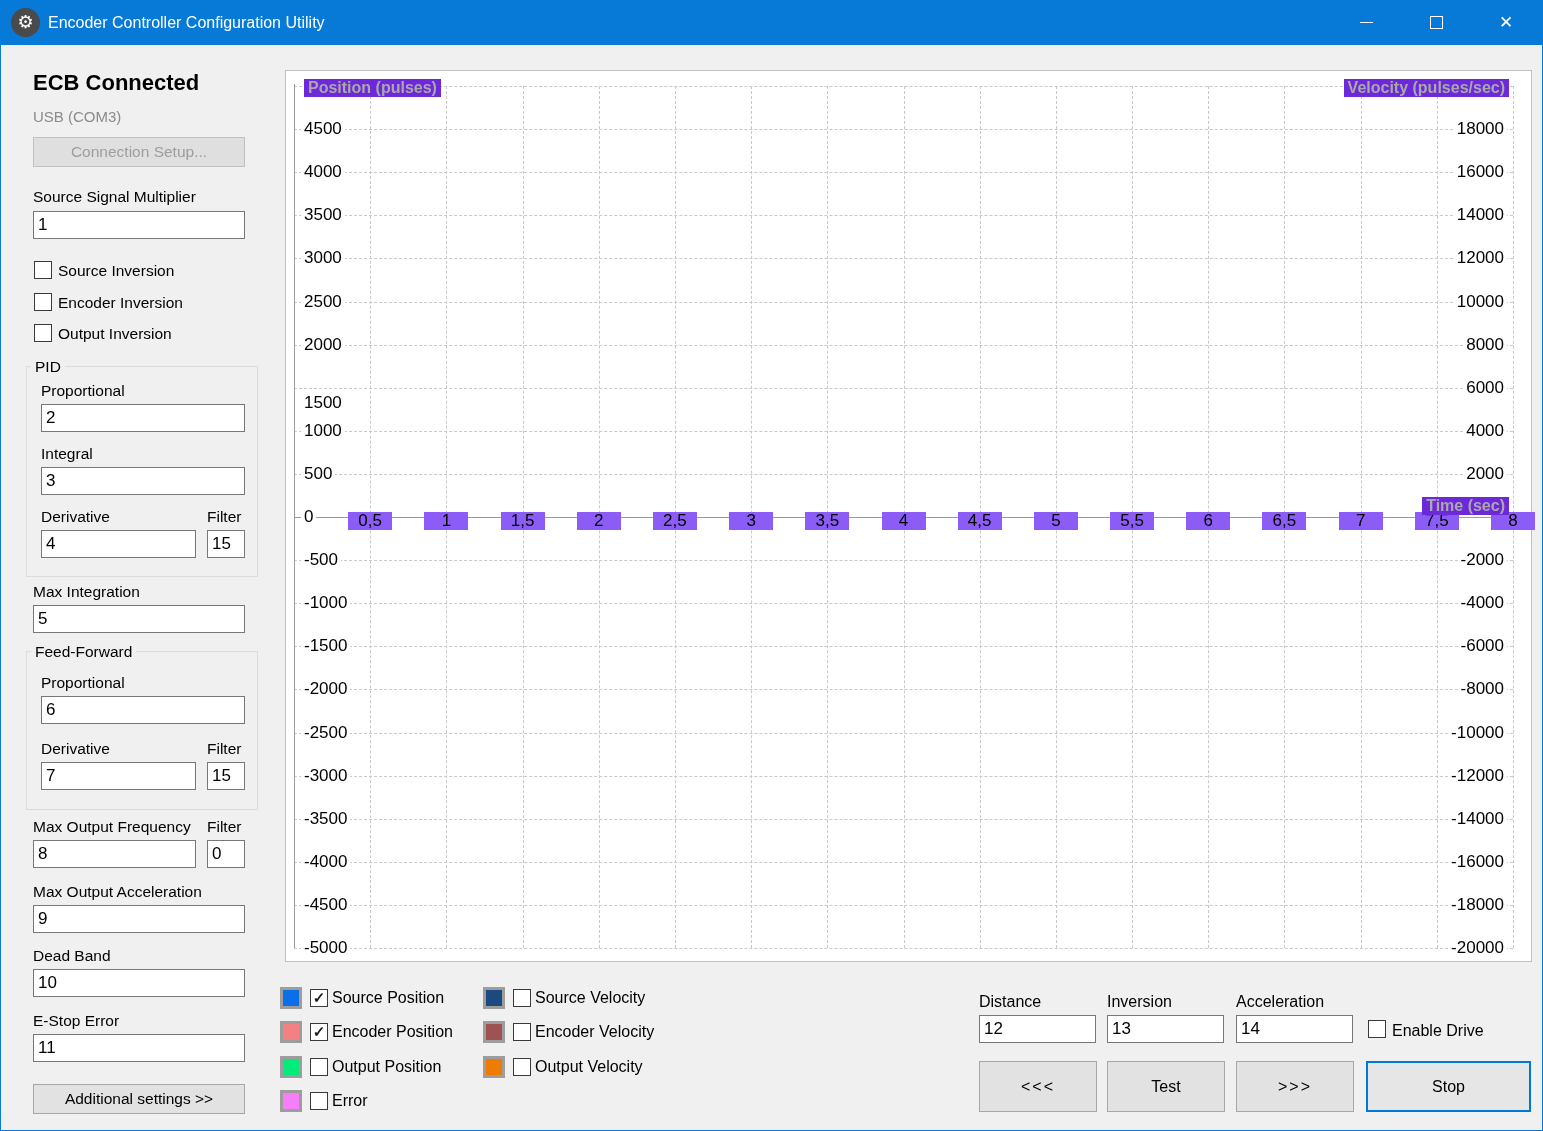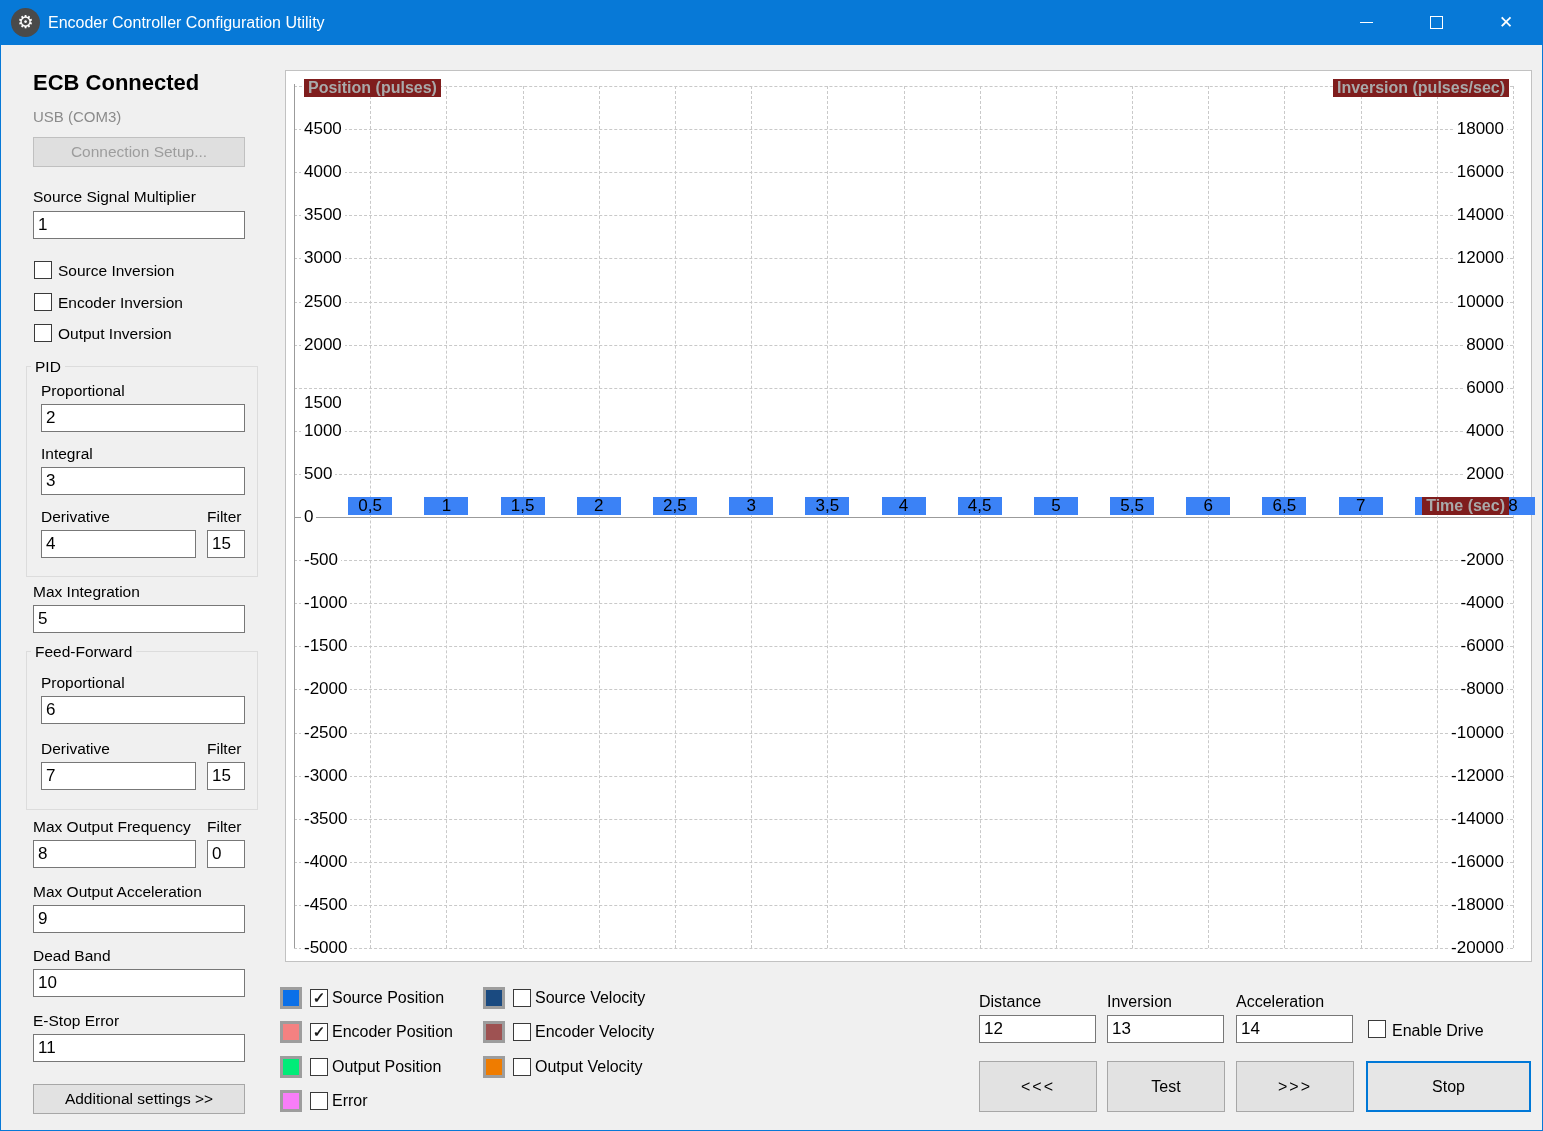--- a/index.html
+++ b/index.html
@@ -44,24 +44,24 @@
   .chart-panel { position:absolute; left:285px; top:70px; width:1247px; height:892px;
                  background:#fff; border:1px solid #c2c2c2; }
   #plot-layer { position:absolute; inset:0; }
   .hline { position:absolute; height:0; border-top:1px dashed #c9c9c9; }
   .hline.solid { border-top:1px solid #9b9b9b; }
   .vline { position:absolute; width:0; border-left:1px dashed #c9c9c9; }
   .vaxis { position:absolute; width:0; border-left:1px solid #9b9b9b; }
   .ylab { position:absolute; font-size:17px; line-height:20px; background:#fff; padding:0 3px; white-space:nowrap; }
   .ylab.left { left:15px; }
   .ylab.right { right:24px; }
-  .xlab { position:absolute; top:426px; width:44px; margin-left:-22px; text-align:center;
-          font-size:17px; line-height:18px; background:#3b82f6; }
+  .xlab { position:absolute; top:441px; width:44px; margin-left:-22px; text-align:center;
+          font-size:17px; line-height:18px; background:#8b5cf6; }
   .axis-title { position:absolute; font-size:16px; font-weight:bold; color:#a9a9a9;
-                background:#7f1d1d; padding:0 4px; white-space:nowrap; }
+                background:#6d28d9; padding:0 4px; white-space:nowrap; }
 
   
   .legend-item { position:absolute; width:200px; height:22px; }
   .swatch { position:absolute; left:0; top:0; width:22px; height:22px; border:3px solid #9d9d9d; }
   .legend-item .cb { left:30px; top:2px; }
   .legend-item .lbl { left:52px; top:2px; font-size:16px; }
 
   
   .drv-lbl { position:absolute; font-size:16px; white-space:nowrap; }
 </style>
@@ -224,21 +224,21 @@
       <div class="xlab" style="left: 693.688px;">4,5</div>
       <div class="xlab" style="left: 769.875px;">5</div>
       <div class="xlab" style="left: 846.062px;">5,5</div>
       <div class="xlab" style="left: 922.25px;">6</div>
       <div class="xlab" style="left: 998.438px;">6,5</div>
       <div class="xlab" style="left: 1074.62px;">7</div>
       <div class="xlab" style="left: 1150.81px;">7,5</div>
       <div class="xlab" style="left: 1227px;">8</div>
     </div>
   <div class="axis-title" style="left:18px; top:8px;">Position (pulses)</div>
-  <div class="axis-title" style="right:22px; top:8px;">Inversion (pulses/sec)</div>
+  <div class="axis-title" style="right:22px; top:8px;">Velocity (pulses/sec)</div>
   <div class="axis-title" style="right:22px; top:426px;">Time (sec)</div>
 </div>
 
 <div class="legend-item" style="left:280px; top:987px;">
   <span class="swatch" style="background: rgb(11, 112, 232);"></span>
   <span class="cb">✓</span>
   <span class="lbl">Source Position</span>
 </div>
 <div class="legend-item" style="left:280px; top:1021px;">
   <span class="swatch" style="background: rgb(244, 129, 129);"></span>

